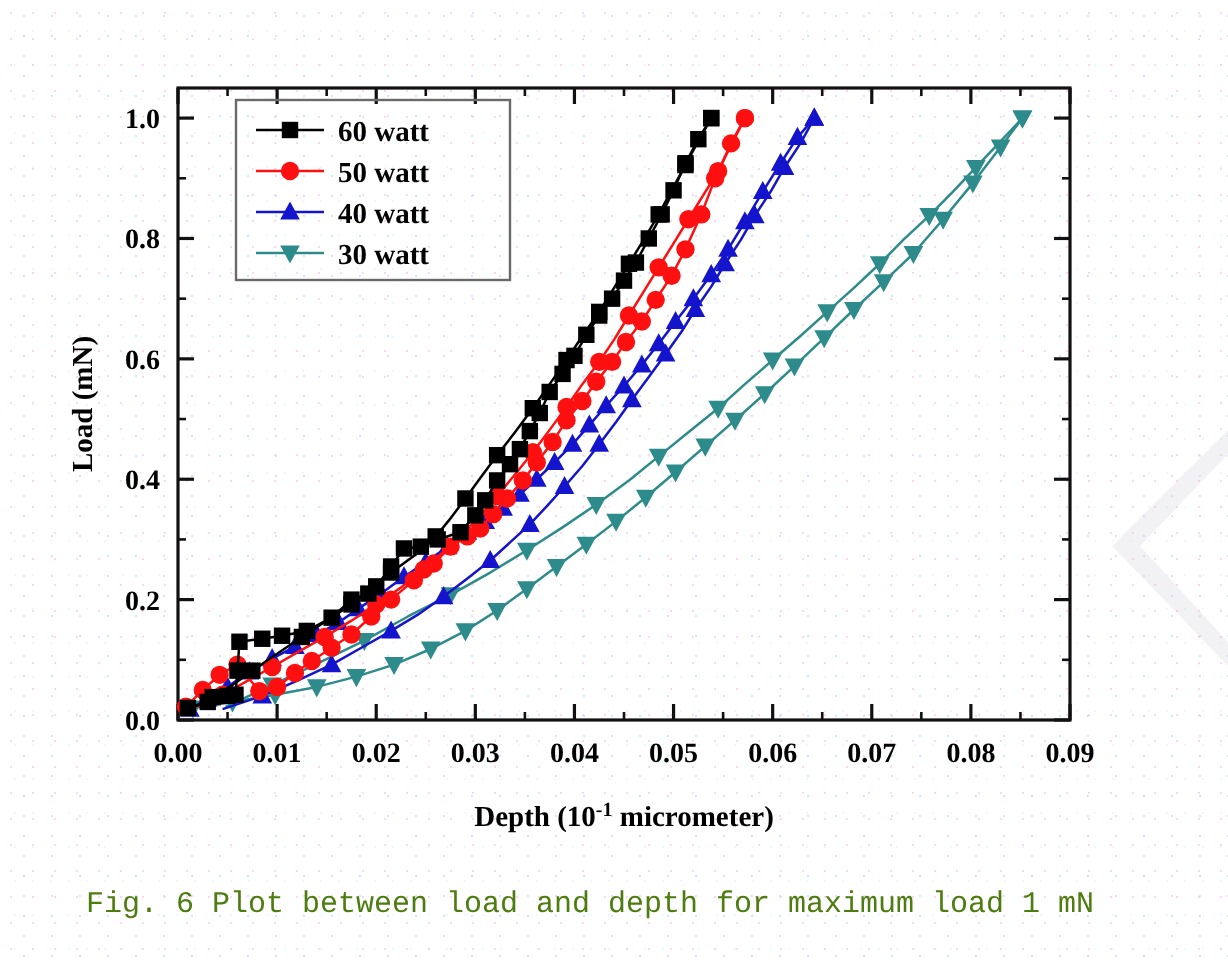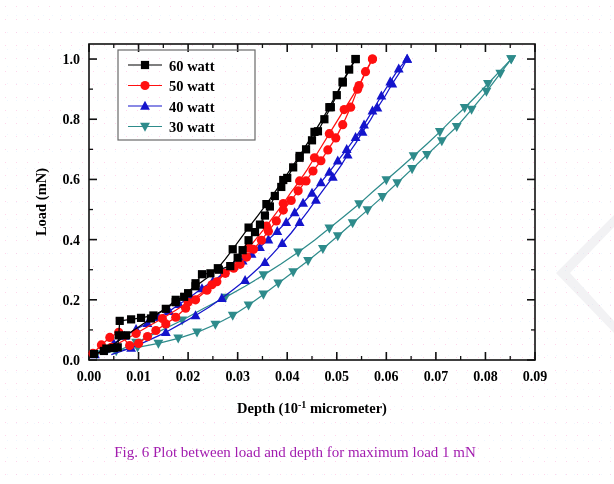--- a/index.html
+++ b/index.html
@@ -22,22 +22,22 @@
     background-size:11px 13px, 14px 10px, 9px 17px;
     background-position:0 0, 5px 3px, 3px 7px;
   }
   #watermark{
     position:absolute;right:0;top:215px;width:74px;height:120px;
     pointer-events:none;opacity:.35;
   }
   #figure{position:absolute;left:0;top:0;width:614px;height:484px;}
   #caption{
     position:absolute;left:0;top:444px;width:590px;
-    text-align:center;font-size:15px;color:#a21caf;
-    font-family:Liberation Serif, serif;
+    text-align:center;font-size:15px;color:#4d7c0f;
+    font-family:Liberation Mono, monospace;
   }
   .axis-title{font-weight:bold;font-size:14.5px;fill:#000;font-family:"Liberation Serif", serif;}
   .tick-label{font-weight:bold;font-size:14px;fill:#000;font-family:"Liberation Serif", serif;}
   .legend-label{font-weight:bold;font-size:14.5px;fill:#000;font-family:"Liberation Serif", serif;}
   .sup{font-size:10px;}
 </style>
 </head>
 <body>
 
 <div id="noise"></div>

